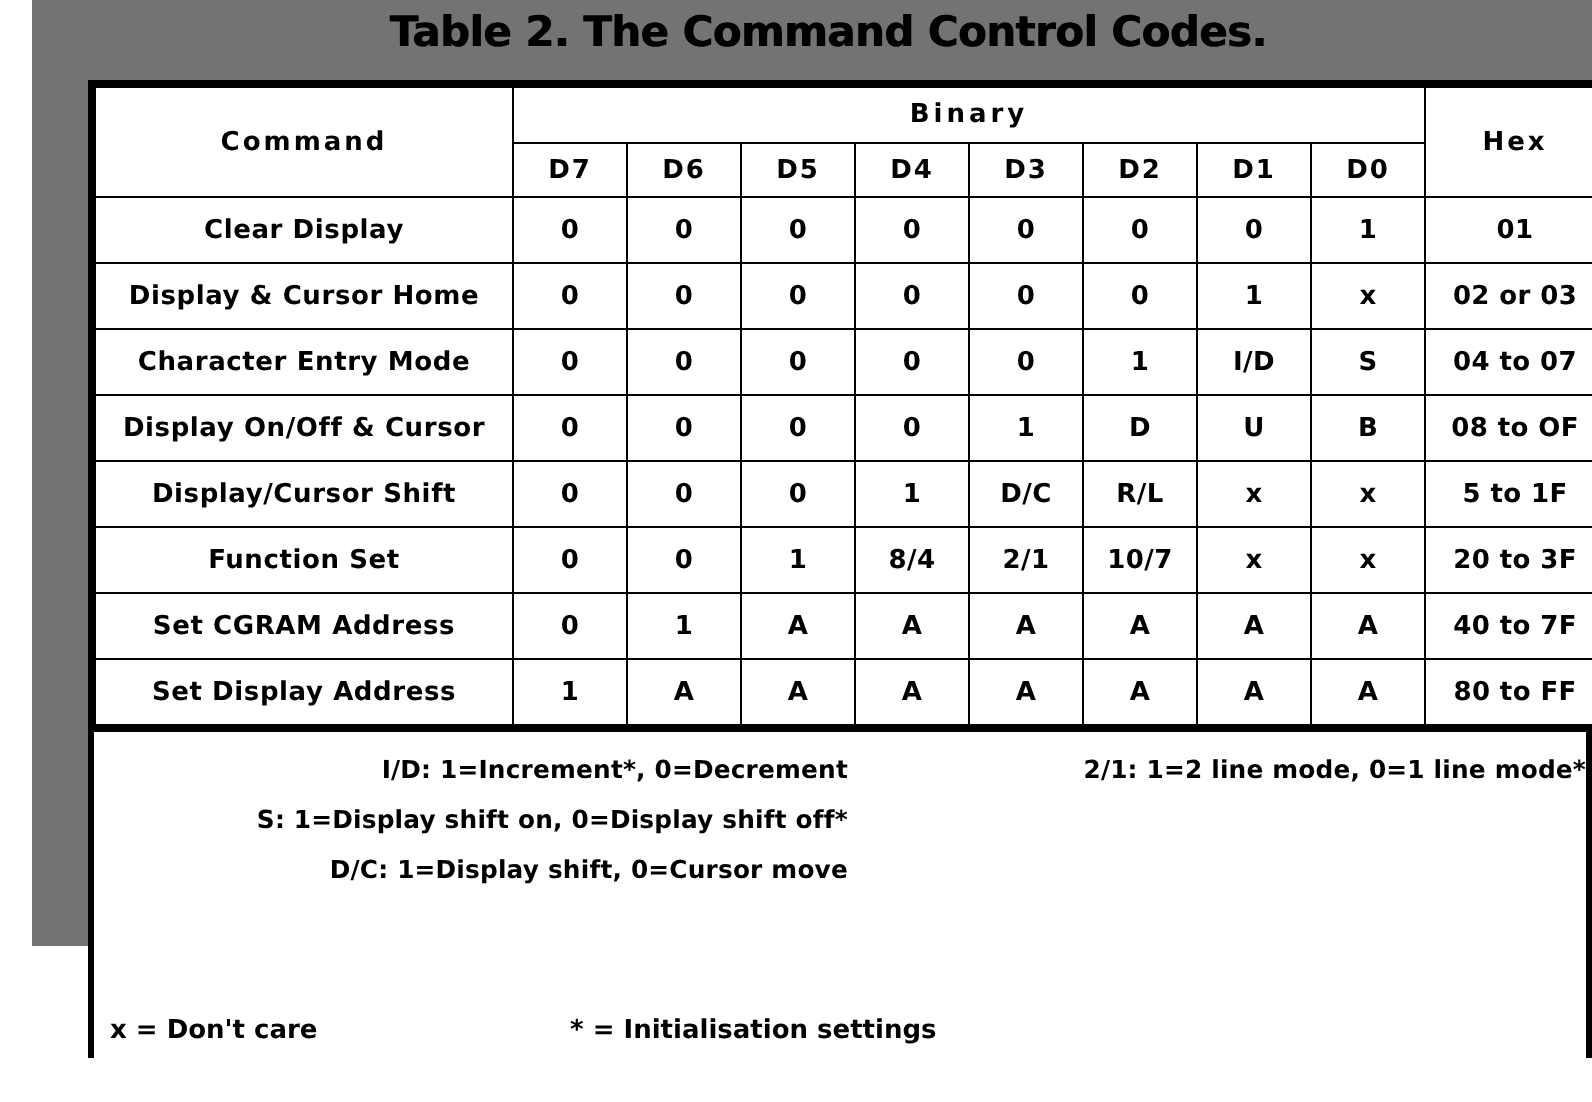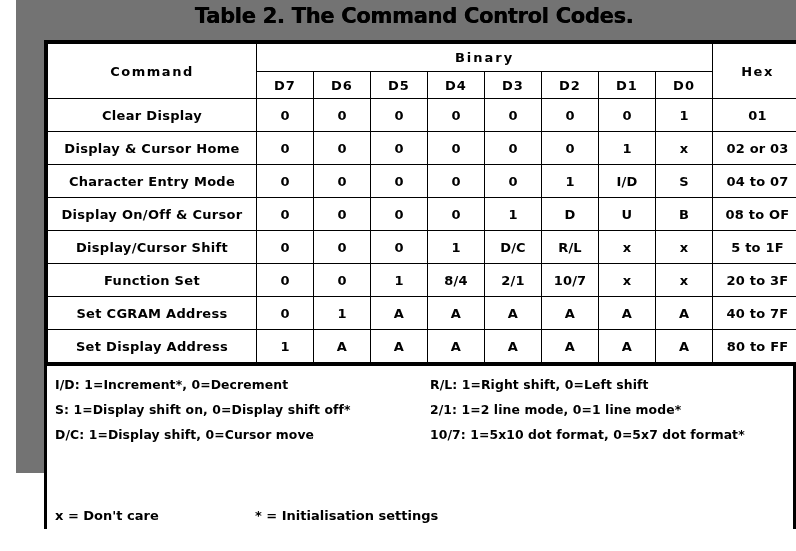--- a/index.html
+++ b/index.html
@@ -128,20 +128,21 @@
     box-sizing: border-box;
     padding: 6px 0 0 0;
     background: #fff;
   }
   .legend-cols {
     display: flex;
     width: 100%;
   }
   .legend-col {
     box-sizing: border-box;
+    text-align: right;
   }
   .legend-col.left  { width: 378px; padding-left: 8px; }
   .legend-col.right { width: 370px; padding-left: 6px; }
 
   .legend-line {
     font-family: "DejaVu Sans", sans-serif;
     font-weight: bold;
     font-size: 13px;
     letter-spacing: 0.1px;
     line-height: 25px;
@@ -155,20 +156,21 @@
     position: absolute;
     left: 8px;
     bottom: 8px;
     width: 740px;
     display: flex;
     font-family: "DejaVu Sans", sans-serif;
     font-weight: bold;
     font-size: 13px;
     color: #000;
     white-space: nowrap;
+    gap: 30px;
   }
   #legend-bottom .b1 { width: 200px; }
   #legend-bottom .b2 { width: 300px; }
 </style>
 </head>
 <body>
 
 <div id="page">
 
   <div id="title">Table 2. The Command Control Codes.</div>
@@ -306,23 +308,21 @@
     </table>
 
     <div id="legend">
       <div class="legend-cols">
         <div class="legend-col left" id="legend-left">
             <div class="legend-line small">I/D: 1=Increment*, 0=Decrement</div>
             <div class="legend-line small">S: 1=Display shift on, 0=Display shift off*</div>
             <div class="legend-line small">D/C: 1=Display shift, 0=Cursor move</div>
           </div>
         <div class="legend-col right" id="legend-right">
-            <div class="legend-line small">R/L: 1=Right shift, 0=Left shift</div>
             <div class="legend-line small">2/1: 1=2 line mode, 0=1 line mode*</div>
-            <div class="legend-line small">10/7: 1=5x10 dot format, 0=5x7 dot format*</div>
           </div>
       </div>
       <div id="legend-bottom">
         <div class="b1">x = Don't care</div>
         <div class="b2">* = Initialisation settings</div>
       </div>
     </div>
 
   </div>
 </div>

